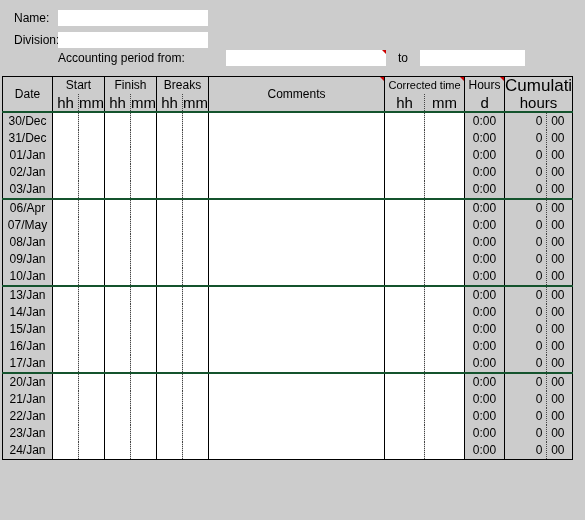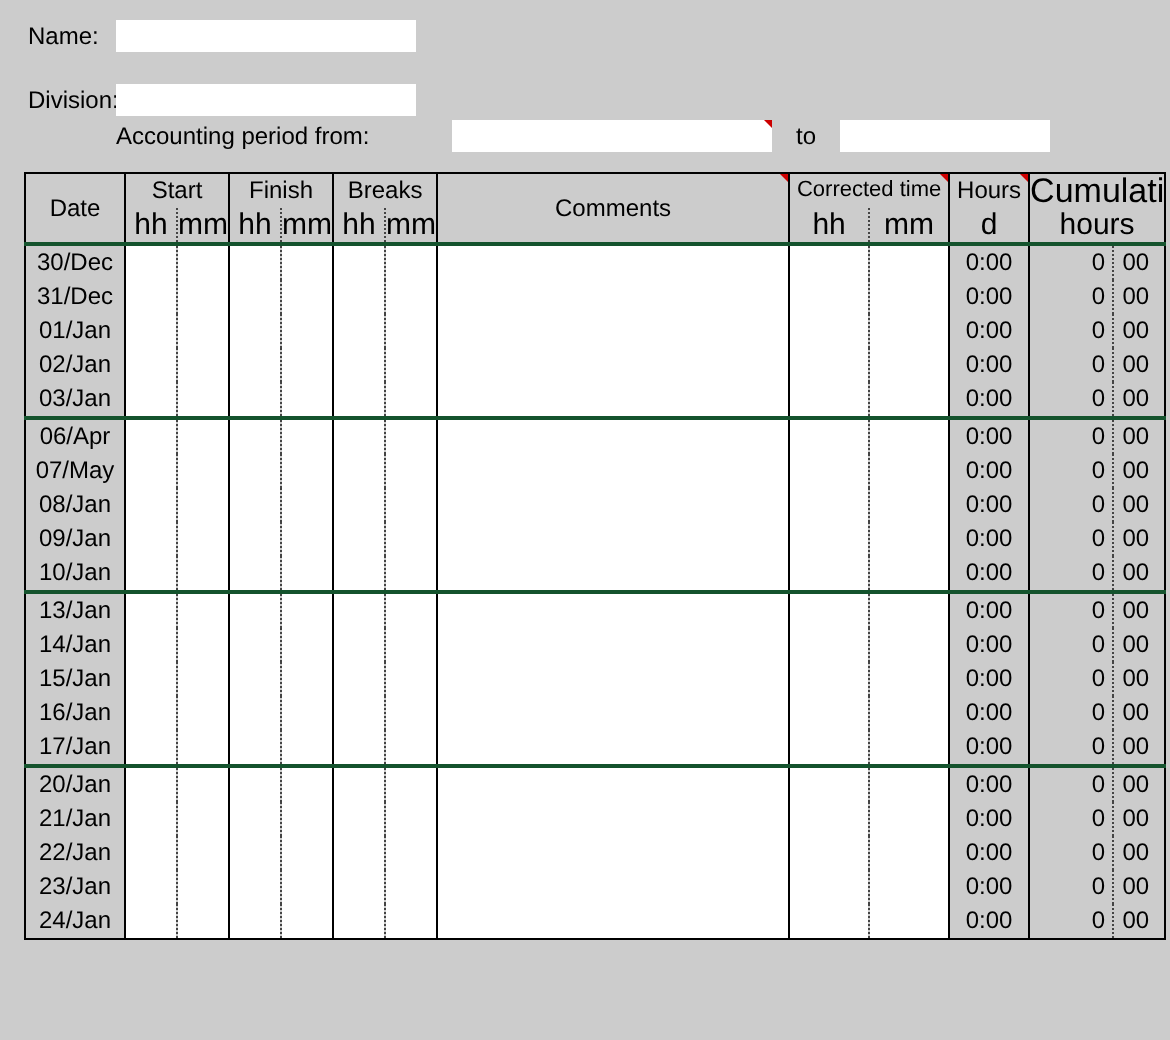--- a/index.html
+++ b/index.html
@@ -13,38 +13,38 @@
     height: 520px;
     overflow: hidden;
     color: #000;
   }
   .form-area {
     padding: 10px 0 4px 14px;
   }
   .form-row {
     display: flex;
     align-items: center;
-    margin-bottom: 16px;
+    margin-bottom: 6px;
   }
   .form-row.tight { margin-bottom: 2px; }
   .fld-label {
     width: 44px;
   }
   .fld-input {
     background: #ffffff;
     height: 16px;
     border: none;
     padding: 0 2px;
     font: inherit;
   }
 
   table.ts {
     border-collapse: collapse;
     width: 464px;
-    margin-left: 12px;
+    margin-left: 2px;
     table-layout: fixed;
   }
   table.ts th, table.ts td {
     padding: 0;
     font-weight: normal;
     text-align: center;
     vertical-align: middle;
     height: 17px;
     line-height: 17px;
     overflow: hidden;

